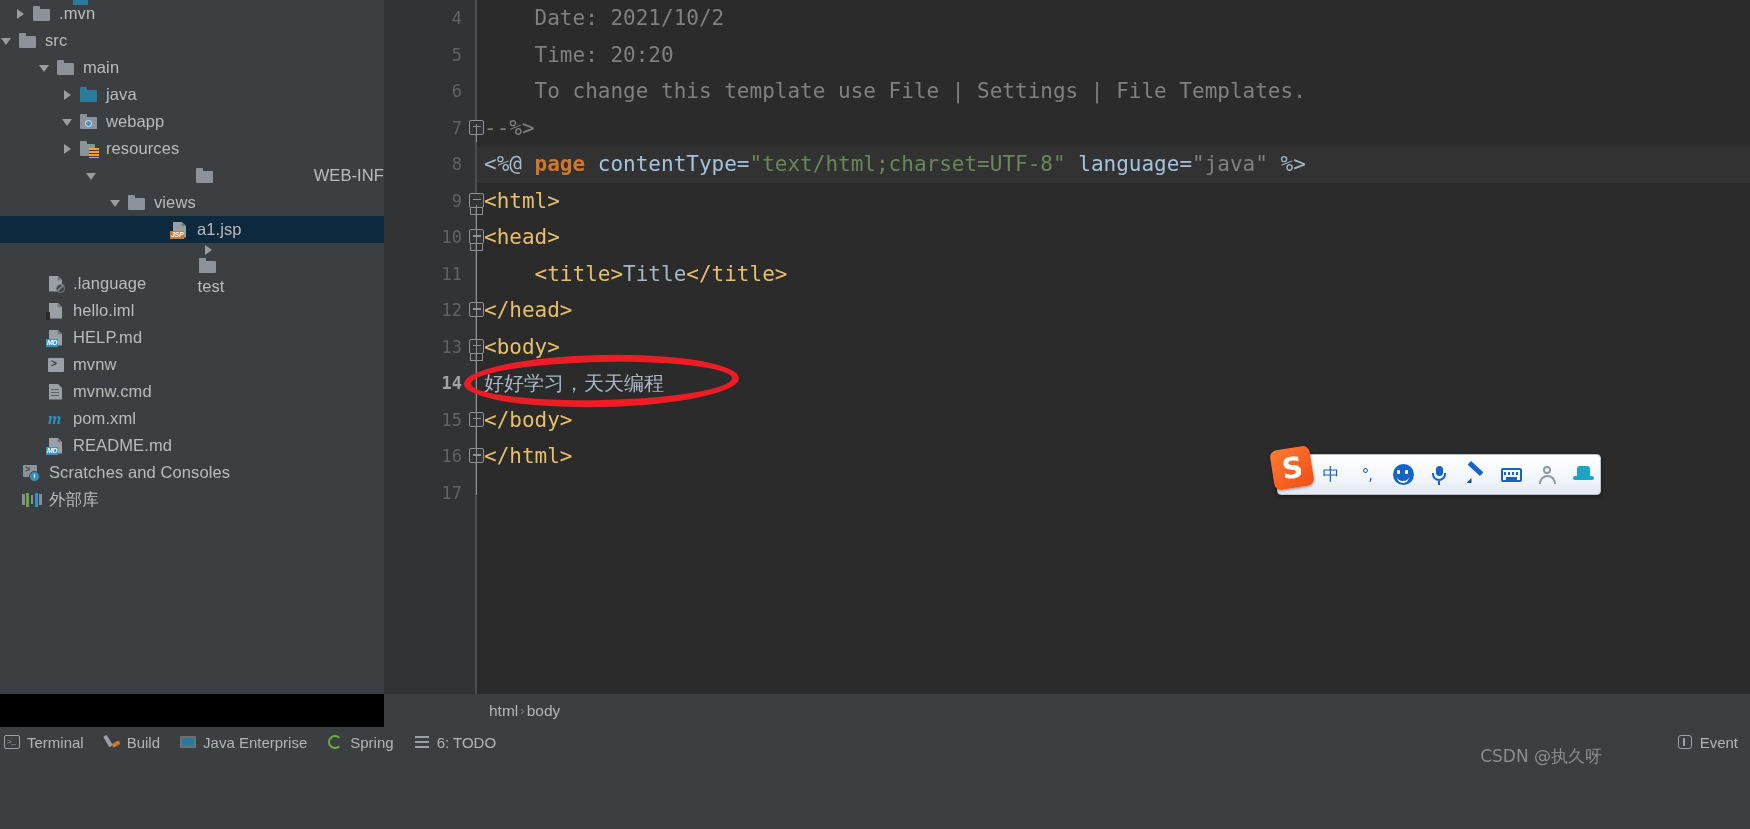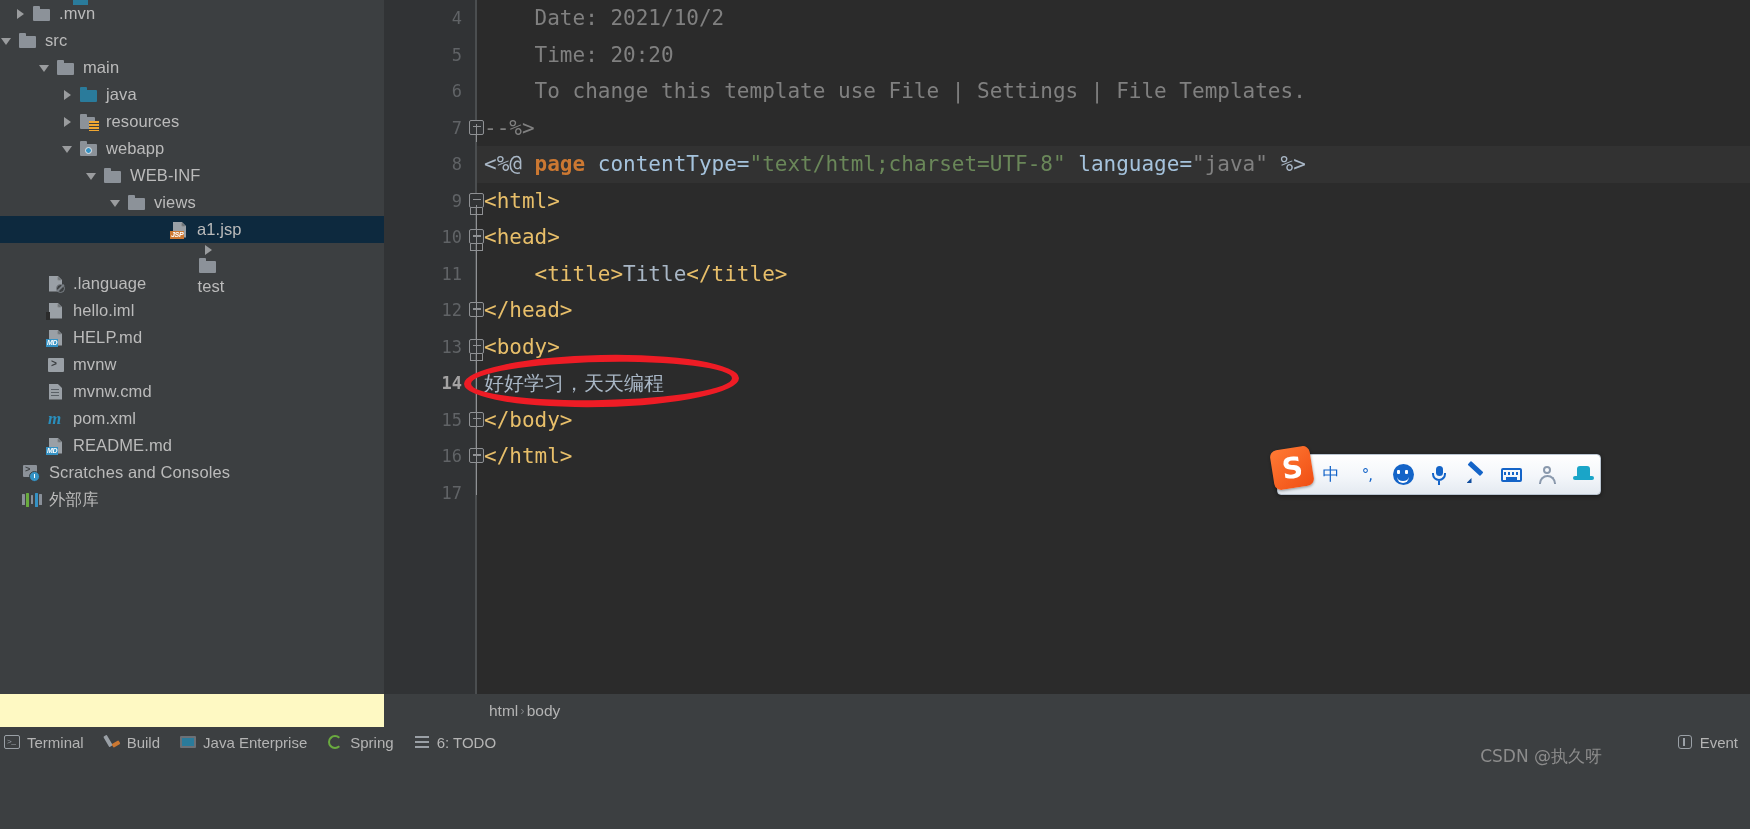--- a/index.html
+++ b/index.html
@@ -2,21 +2,21 @@
 <html><head>
 <meta charset="utf-8">
 <style>
   * { box-sizing: border-box; margin: 0; padding: 0; }
   html, body {
     width: 1750px; height: 829px;
     background: #3c3f41;
     font-family: "Liberation Sans", sans-serif;
     overflow: hidden;
   }
-  #app { position: relative; width: 1612px; height: 829px; background: #fef9c3; }
+  #app { position: relative; width: 1612px; height: 829px; background: #000000; }
 
   
   #sidebar {
     position: absolute; left: 0; top: 0;
     width: 384px; height: 694px;
     background: #3c3f41;
     overflow: hidden;
   }
   .tree-row {
     position: relative;
@@ -442,38 +442,38 @@
           <span class="arrow down"></span>
           <span class="ico folder"></span>
           <span class="lbl">main</span>
         </div>
         <div class="tree-row" style="padding-left: 61px;">
           <span class="arrow right"></span>
           <span class="ico folder-blue"></span>
           <span class="lbl">java</span>
         </div>
         <div class="tree-row" style="padding-left: 61px;">
+          <span class="arrow down"></span>
+          <span class="ico folder-web">
+            <i class="ftab"></i>
+            <i class="fbase"></i>
+            <i class="dot"></i>
+          </span>
+          <span class="lbl">webapp</span>
+        </div>
+        <div class="tree-row" style="padding-left: 61px;">
           <span class="arrow right"></span>
           <span class="ico folder-res">
             <i class="ftab"></i>
             <i class="fbase"></i>
             <i class="badge"></i>
           </span>
           <span class="lbl">resources</span>
         </div>
-        <div class="tree-row" style="padding-left: 61px;">
-          <span class="arrow down"></span>
-          <span class="ico folder-web">
-            <i class="ftab"></i>
-            <i class="fbase"></i>
-            <i class="dot"></i>
-          </span>
-          <span class="lbl">webapp</span>
-        </div>
-        <div class="tree-row" style="padding-left: 85px;">
+        <div class="tree-row" style="padding-left: 85px; justify-content: space-between;">
           <span class="arrow down"></span>
           <span class="ico folder"></span>
           <span class="lbl">WEB-INF</span>
         </div>
         <div class="tree-row" style="padding-left: 109px;">
           <span class="arrow down"></span>
           <span class="ico folder"></span>
           <span class="lbl">views</span>
         </div>
         <div class="tree-row selected" style="padding-left: 152px;">

